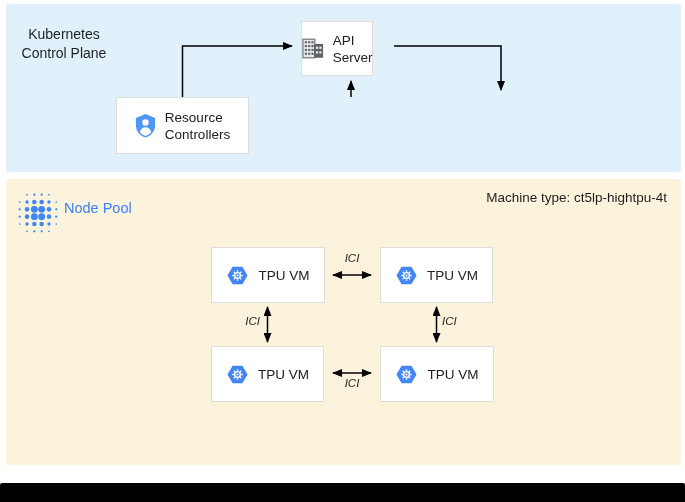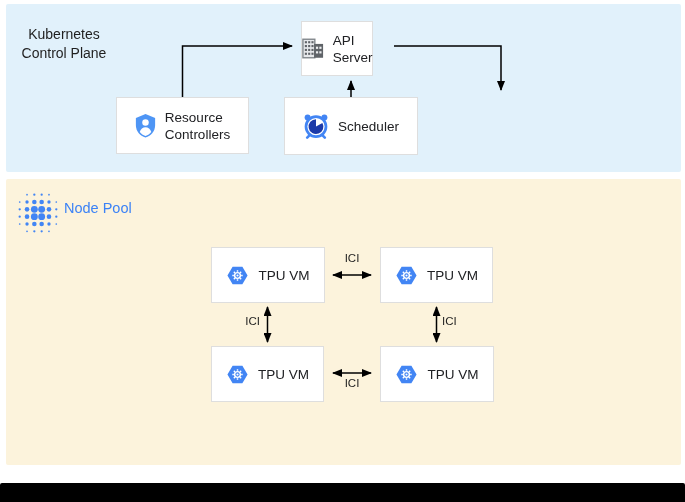--- a/index.html
+++ b/index.html
@@ -14,21 +14,21 @@
     position:absolute;left:16px;top:25px;width:96px;text-align:center;
     font-size:14px;line-height:19px;white-space:pre-line;color:#1f1f1f;
   }
   .box{
     position:absolute;background:#fff;border:1px solid #dedede;box-sizing:border-box;
     display:flex;align-items:center;justify-content:center;gap:9px;
   }
   .box-label{font-size:13.5px;line-height:17px;white-space:pre-line;color:#202124;}
   .icon{display:flex;align-items:center;justify-content:center;}
   .arrows{position:absolute;left:0;top:0;width:685px;height:502px;pointer-events:none;}
-  .ici-label{position:absolute;font-size:11.5px;color:#1f1f1f;width:26px;}
+  .ici-label{position:absolute;font-size:11.5px;color:#1f1f1f;width:26px;font-style:italic;}
   .node-pool-icon{position:absolute;left:15px;top:192px;}
   .node-pool-label{position:absolute;left:64px;top:200px;font-size:14.5px;color:#3b82f6;}
   .machine-info{
     position:absolute;right:18px;top:188px;text-align:right;
     font-size:13.5px;line-height:19px;color:#1f1f1f;
   }
   .bottom-bar{position:absolute;left:0;top:483px;width:685px;height:19px;background:#000;border-radius:2px 2px 0 0;}
 </style>
 </head>
 <body>
@@ -78,33 +78,20 @@
       <svg width="21" height="25" viewBox="0 0 24 28">
         <path d="M12 0.8 L23 5.4 V13 C23 20.9 18.4 25.6 12 27.6 C5.6 25.6 1 20.9 1 13 V5.4 Z" fill="#4e95f5"></path>
         <circle cx="12" cy="10.6" r="3.7" fill="#fff"></circle>
         <path d="M5.4 21.4 C6.4 17.7 9 15.9 12 15.9 C15 15.9 17.6 17.7 18.6 21.4 C16.9 23.6 14.7 25.1 12 25.9 C9.3 25.1 7.1 23.6 5.4 21.4 Z" fill="#fff"></path>
       </svg>
     </span>
     <span class="box-label">Resource
 Controllers</span>
   </div>
 
-  <div class="box" style="left:284px;top:97px;width:134px;height:58px">
-    <span class="icon">
-      <svg width="26" height="26" viewBox="0 0 26 26">
-        <circle cx="4.6" cy="4.6" r="3" fill="#4285f4"></circle>
-        <circle cx="21.4" cy="4.6" r="3" fill="#4285f4"></circle>
-        <path d="M4.2 24.6 L7.4 21.4" stroke="#4285f4" stroke-width="2.6" stroke-linecap="round" fill="none"></path>
-        <path d="M21.8 24.6 L18.6 21.4" stroke="#4285f4" stroke-width="2.6" stroke-linecap="round" fill="none"></path>
-        <circle cx="13" cy="13.6" r="10" fill="#fff" stroke="#4285f4" stroke-width="2.7"></circle>
-        <path d="M13 13.6 L13 6.2 A7.4 7.4 0 1 0 19.4 9.9 Z" fill="#1c3aa9"></path>
-      </svg>
-    </span>
-    <span class="box-label">Scheduler</span>
-  </div>
 
 
   <span class="node-pool-icon icon">
     <svg width="46" height="42" viewBox="0 0 44 40" fill="#4285f4">
       <circle cx="18.5" cy="16.5" r="3.3"></circle>
         <circle cx="25.5" cy="16.5" r="3.3"></circle>
       <circle cx="18.5" cy="23.5" r="3.3"></circle>
         <circle cx="25.5" cy="23.5" r="3.3"></circle>
       <circle cx="11.5" cy="16.5" r="2.2"></circle>
         <circle cx="32.5" cy="16.5" r="2.2"></circle>
@@ -132,20 +119,21 @@
         <circle cx="39.5" cy="30.5" r="0.8"></circle>
       <circle cx="11.5" cy="2.5" r="0.8"></circle>
         <circle cx="32.5" cy="2.5" r="0.8"></circle>
       <circle cx="11.5" cy="37.5" r="0.8"></circle>
         <circle cx="32.5" cy="37.5" r="0.8"></circle>
     </svg>
   </span>
   <div class="node-pool-label">Node Pool</div>
 
   <div class="machine-info">
+    <div>Machine type: ct5lp-hightpu-4t</div>
   </div>
 
   <div class="box" style="left:211px;top:247px;width:114px;height:56px">
     <span class="icon">
       <svg width="23" height="23" viewBox="0 0 24 24">
         <polygon points="1.5,12 6.9,2.9 17.1,2.9 22.5,12 17.1,21.1 6.9,21.1" fill="#4285f4"></polygon>
         <g stroke="#fff" fill="none" stroke-width="1.5">
           <circle cx="12" cy="12" r="3"></circle>
           <path d="M12 6.6 V8.2 M12 15.8 V17.4 M6.6 12 H8.2 M15.8 12 H17.4 M8.2 8.2 L9.3 9.3 M14.7 14.7 L15.8 15.8 M15.8 8.2 L14.7 9.3 M9.3 14.7 L8.2 15.8"></path>
         </g>

